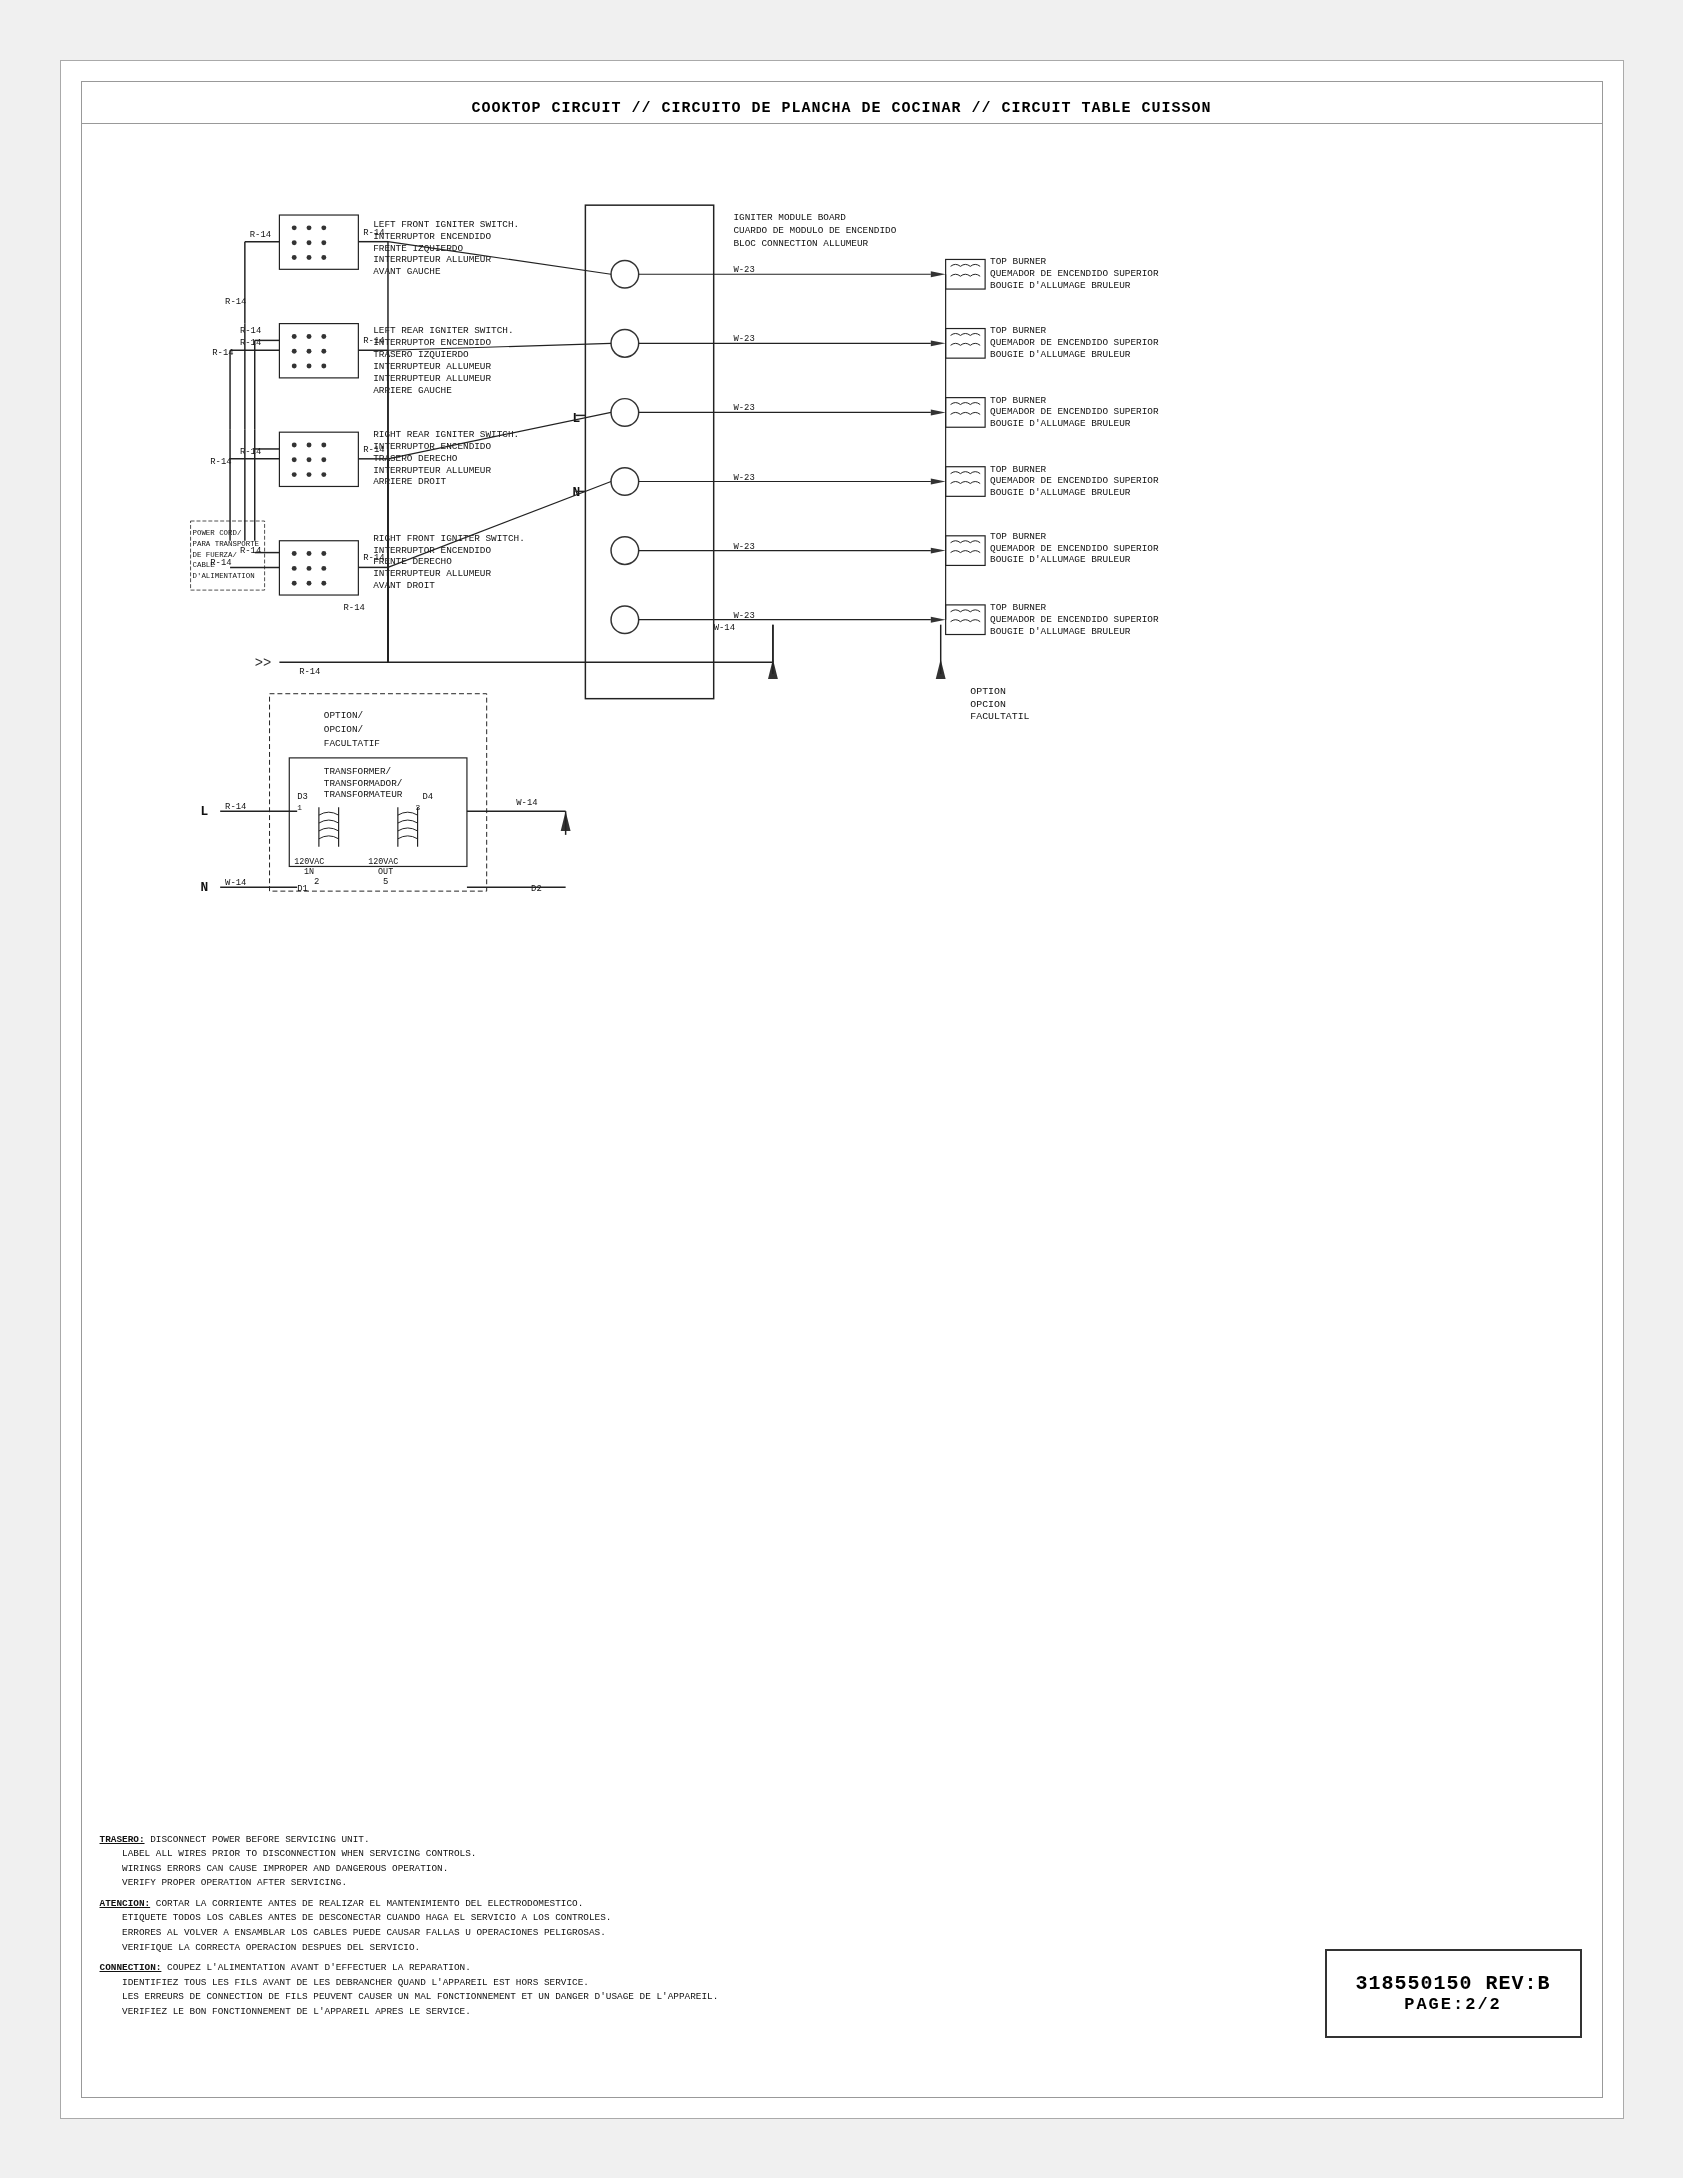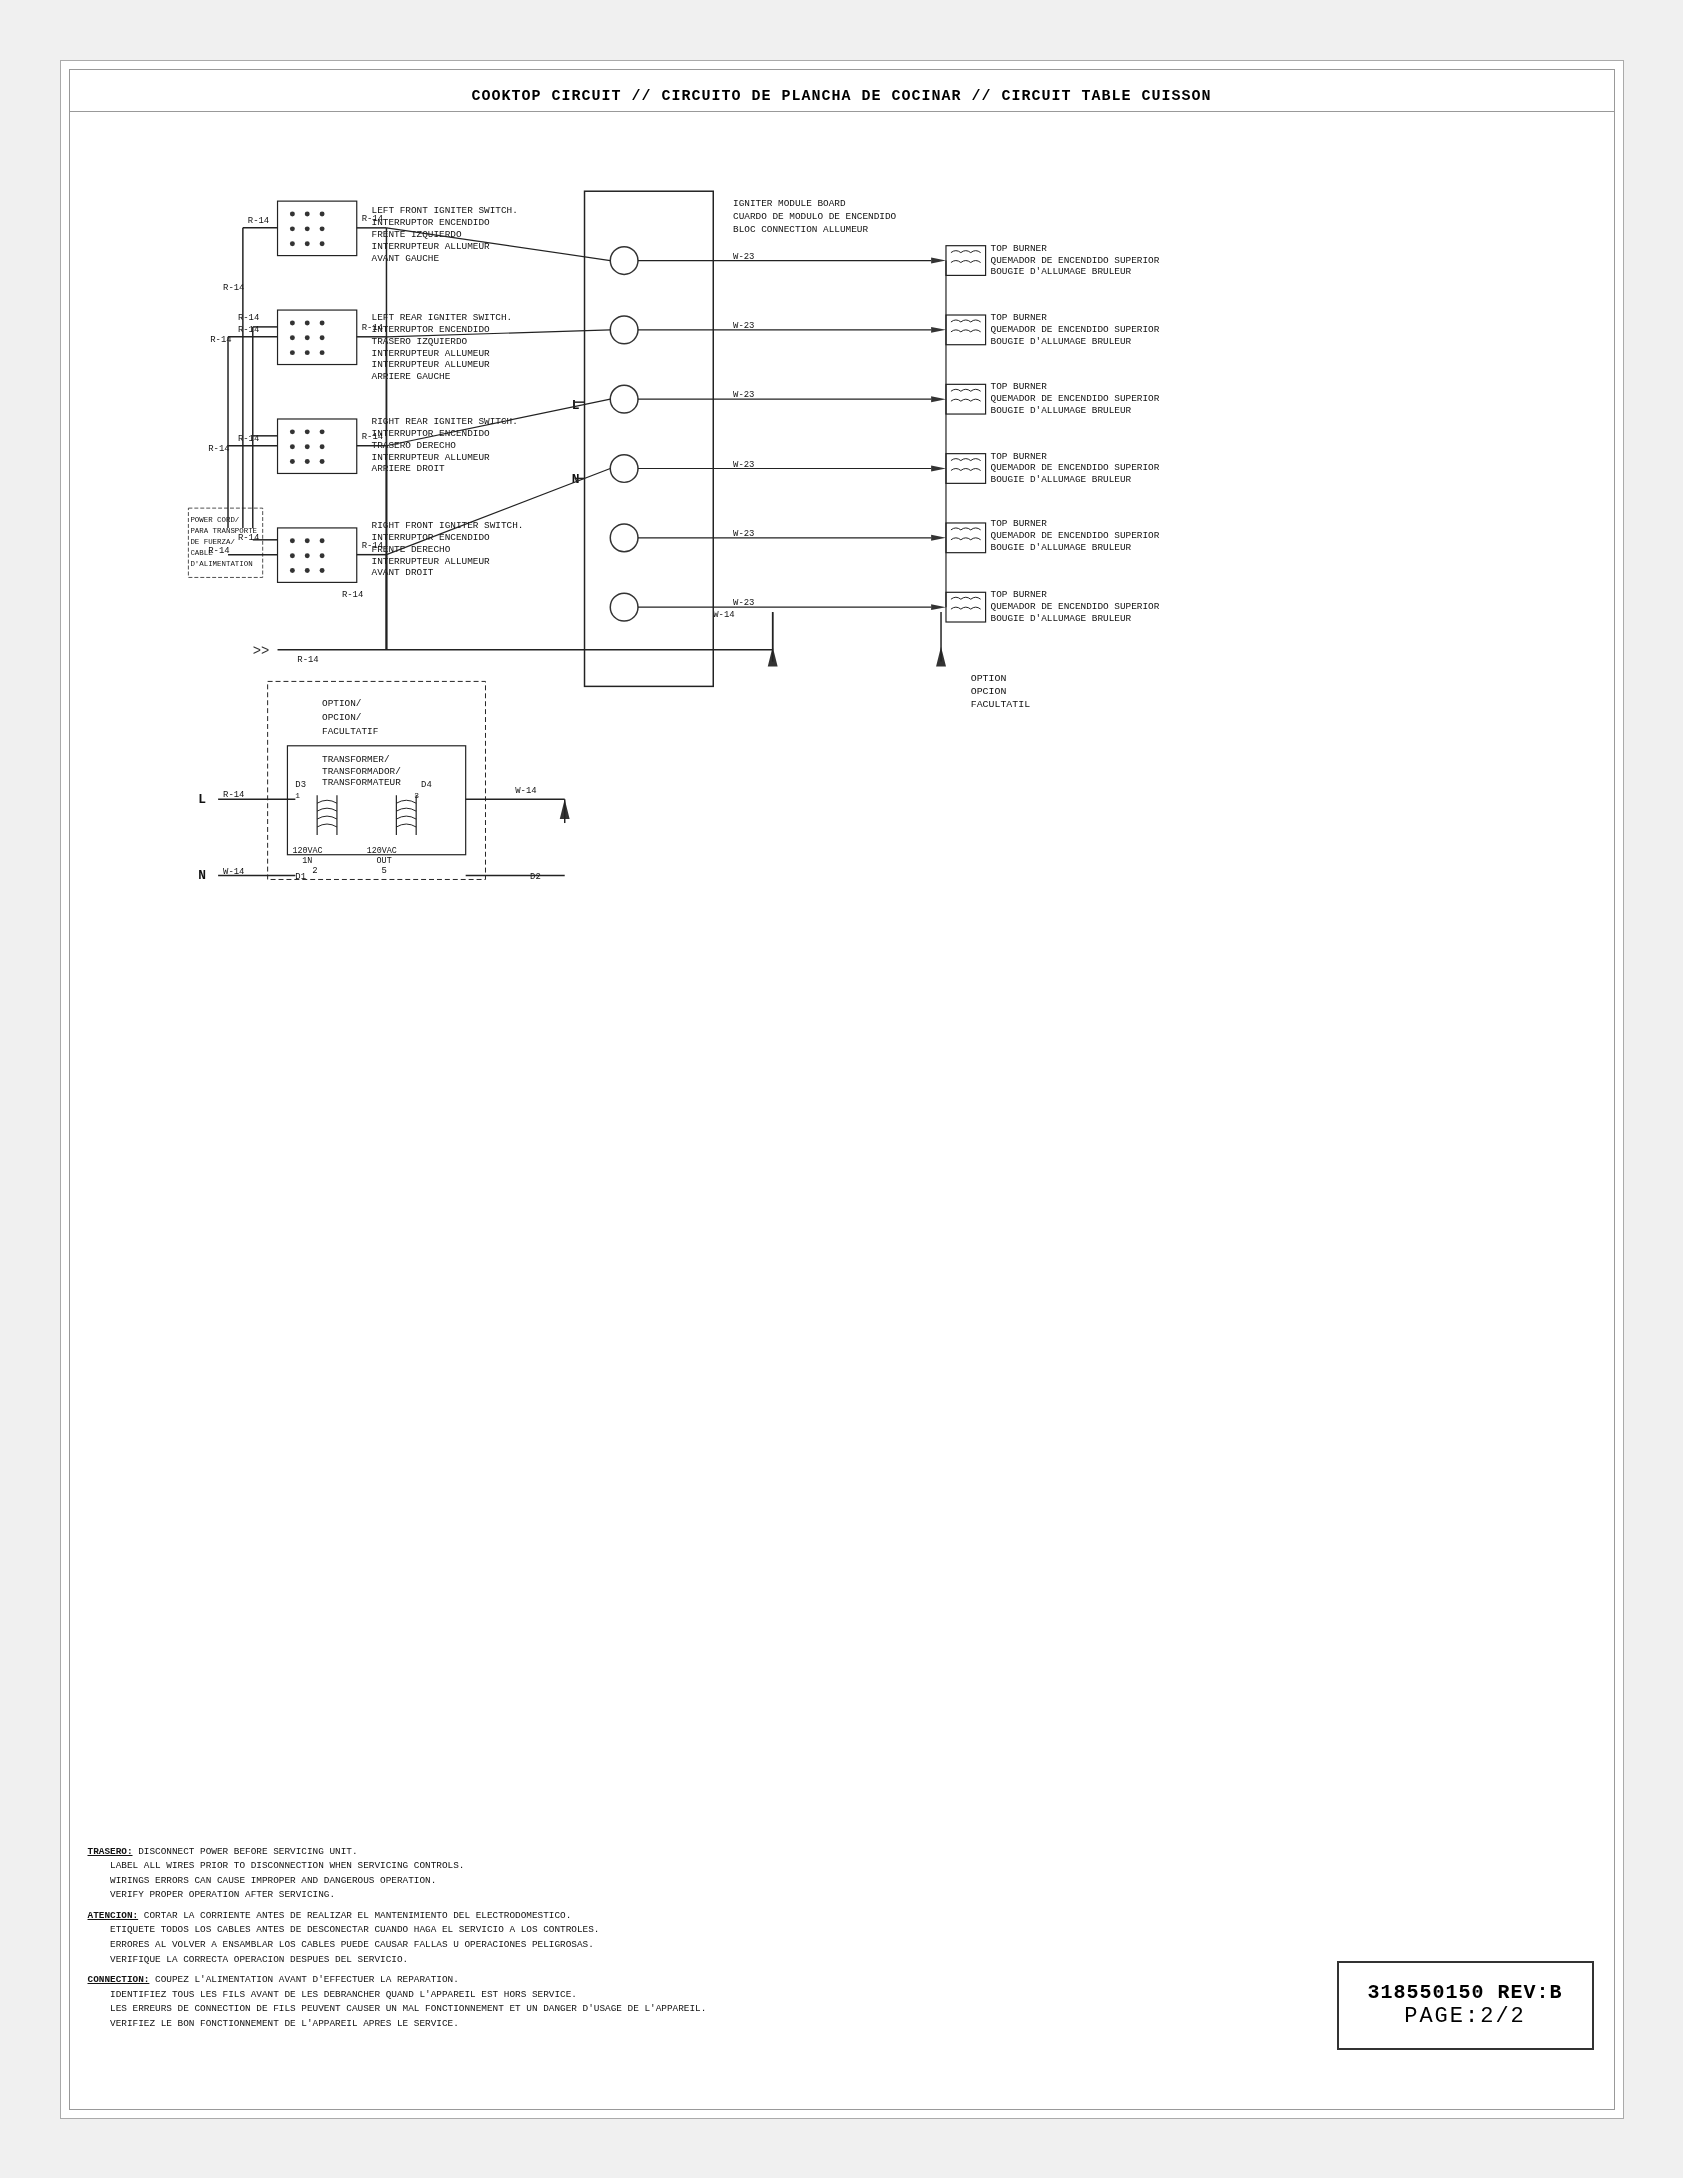--- a/index.html
+++ b/index.html
@@ -11,21 +11,21 @@
       display: flex;
       align-items: center;
       justify-content: center;
     }
     .page {
       width: 1564px;
       height: 2059px;
       background: #ffffff;
       border: 1px solid #aaa;
       position: relative;
-      padding: 8px;
+      padding: 20px;
     }
     .inner-border {
       width: 100%;
       height: 100%;
       border: 1px solid #999;
       position: relative;
     }
     
     .title {
       text-align: center;
@@ -80,22 +80,22 @@
       align-items: center;
       justify-content: center;
     }
     .part-number-box .pn {
       font-size: 20px;
       font-weight: bold;
       letter-spacing: 1px;
       text-align: right;
     }
     .part-number-box .page-num {
-      font-size: 22px;
-      font-weight: normal;
+      font-size: 17px;
+      font-weight: bold;
       letter-spacing: 2px;
     }
   </style>
 </head>
 <body>
 
 <div class="page">
   <div class="inner-border">
     <div class="title">COOKTOP CIRCUIT // CIRCUITO DE PLANCHA DE COCINAR // CIRCUIT TABLE CUISSON</div>
 

